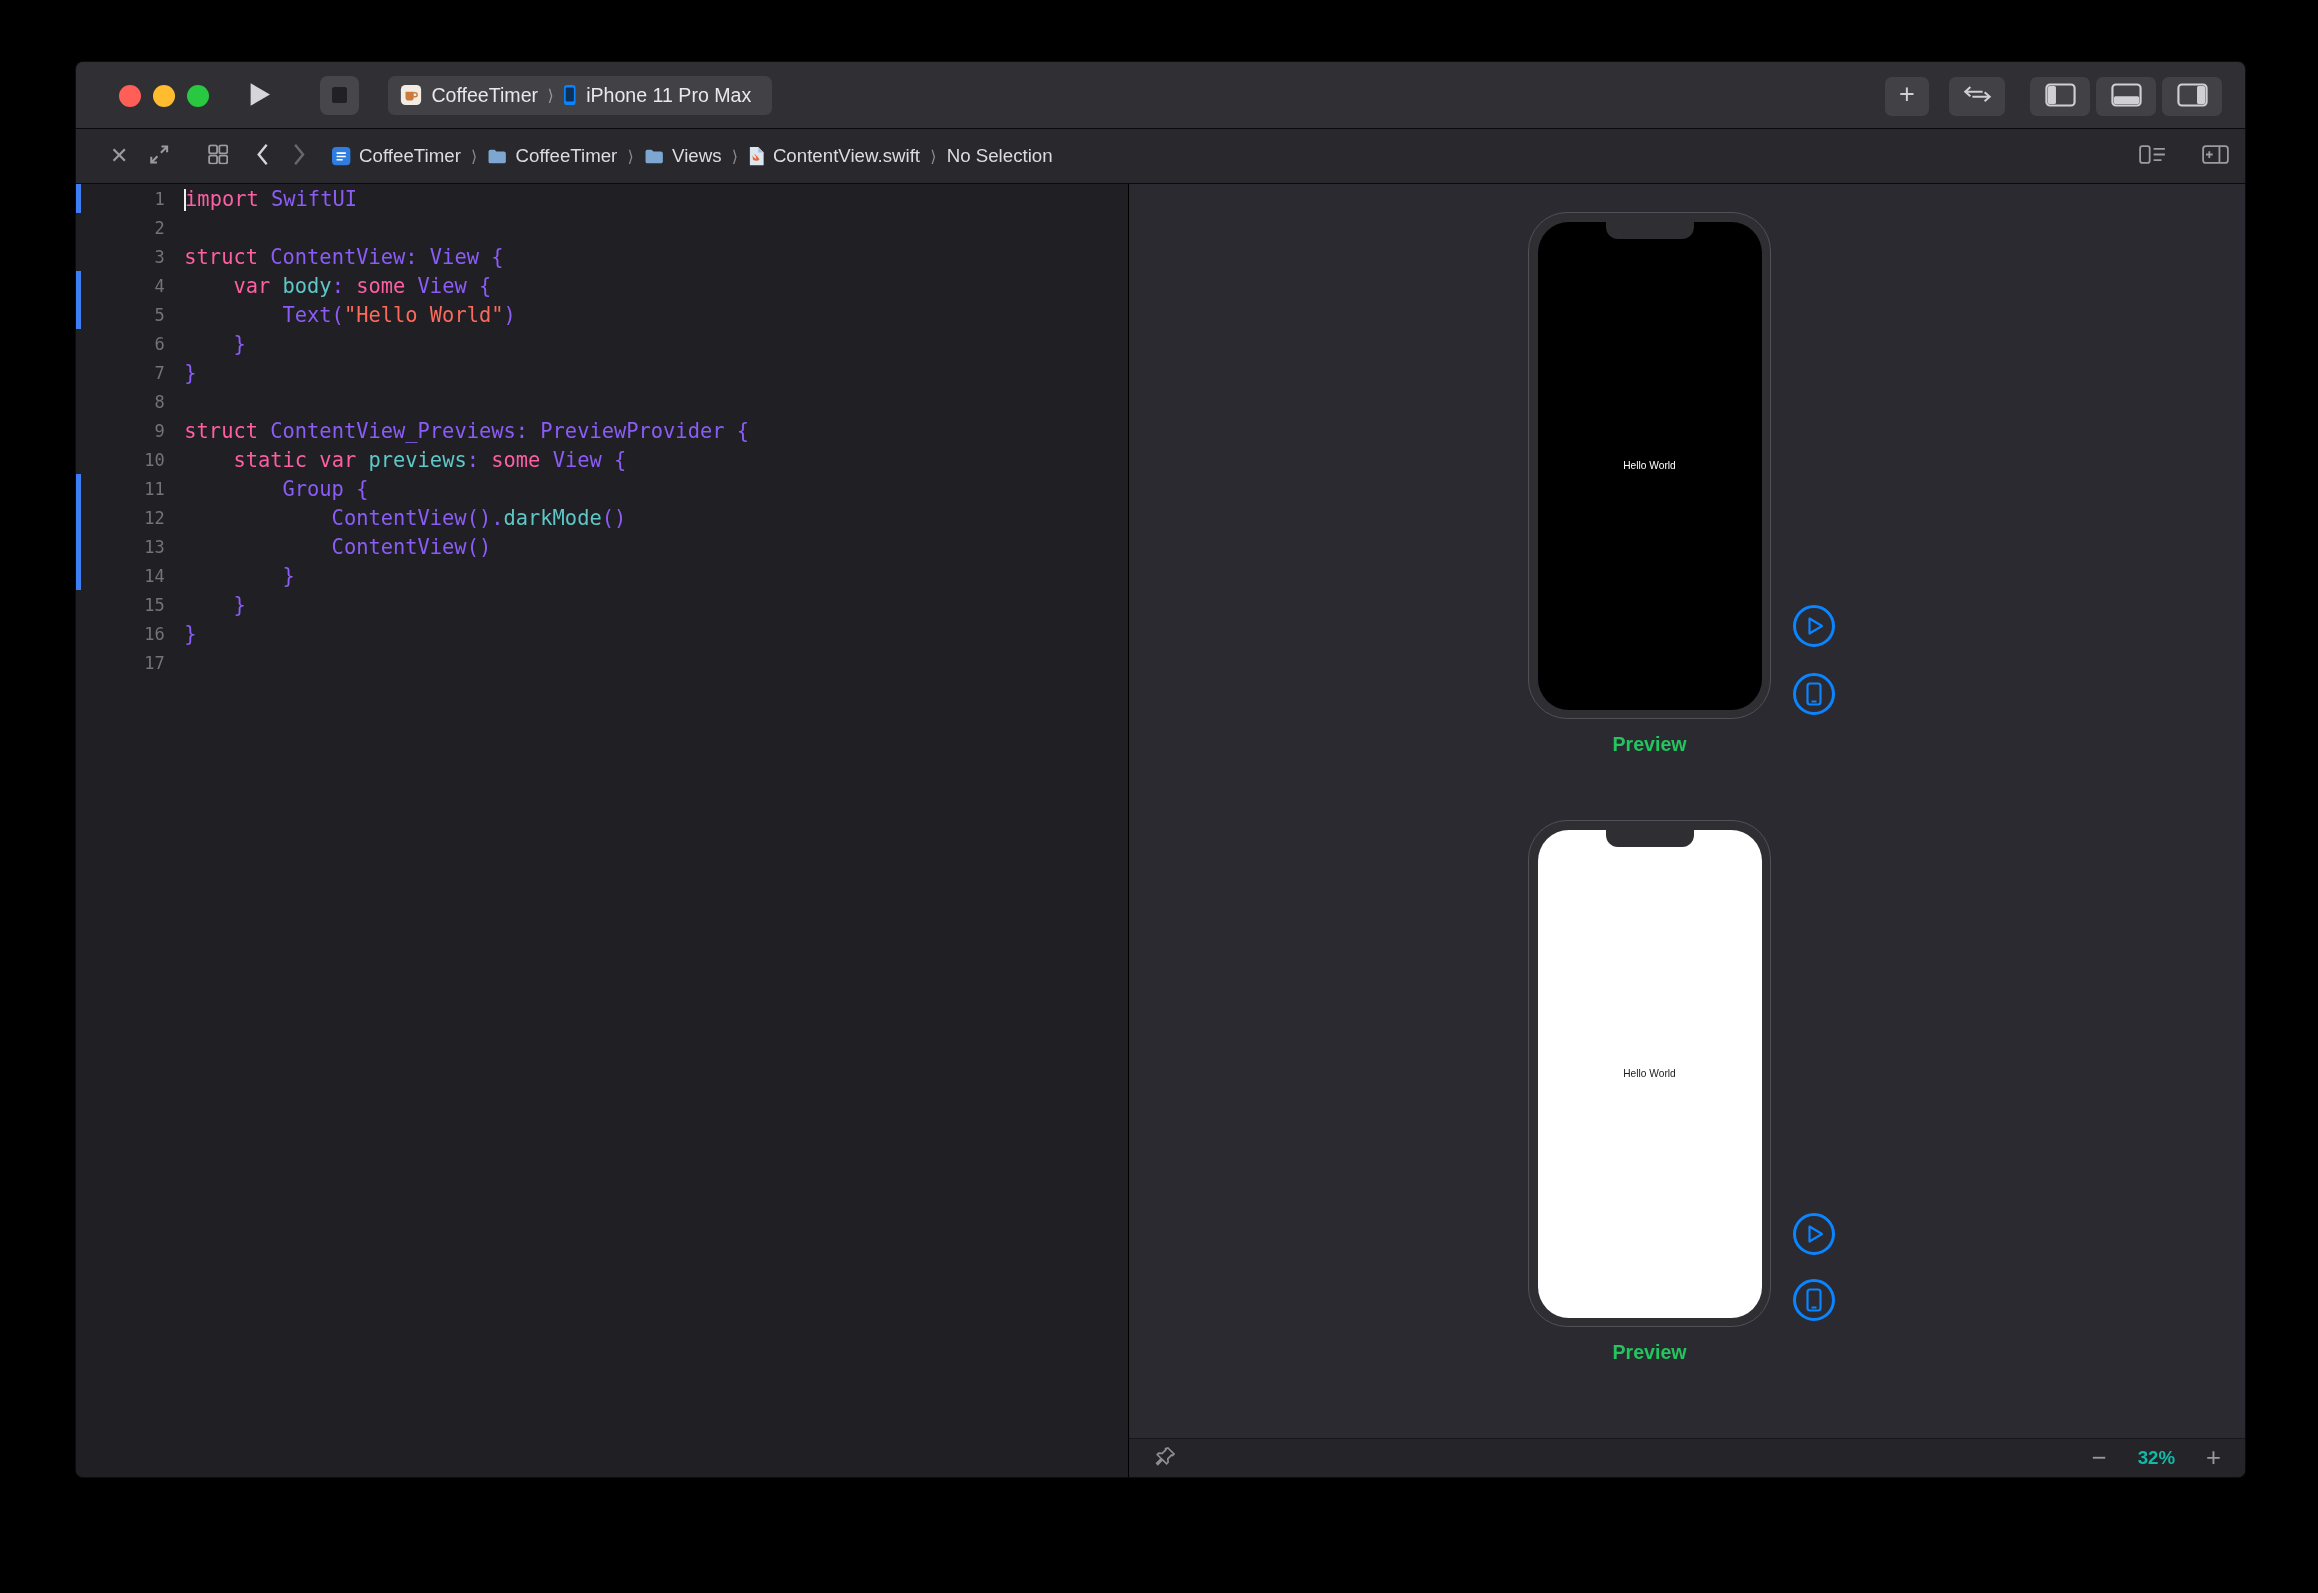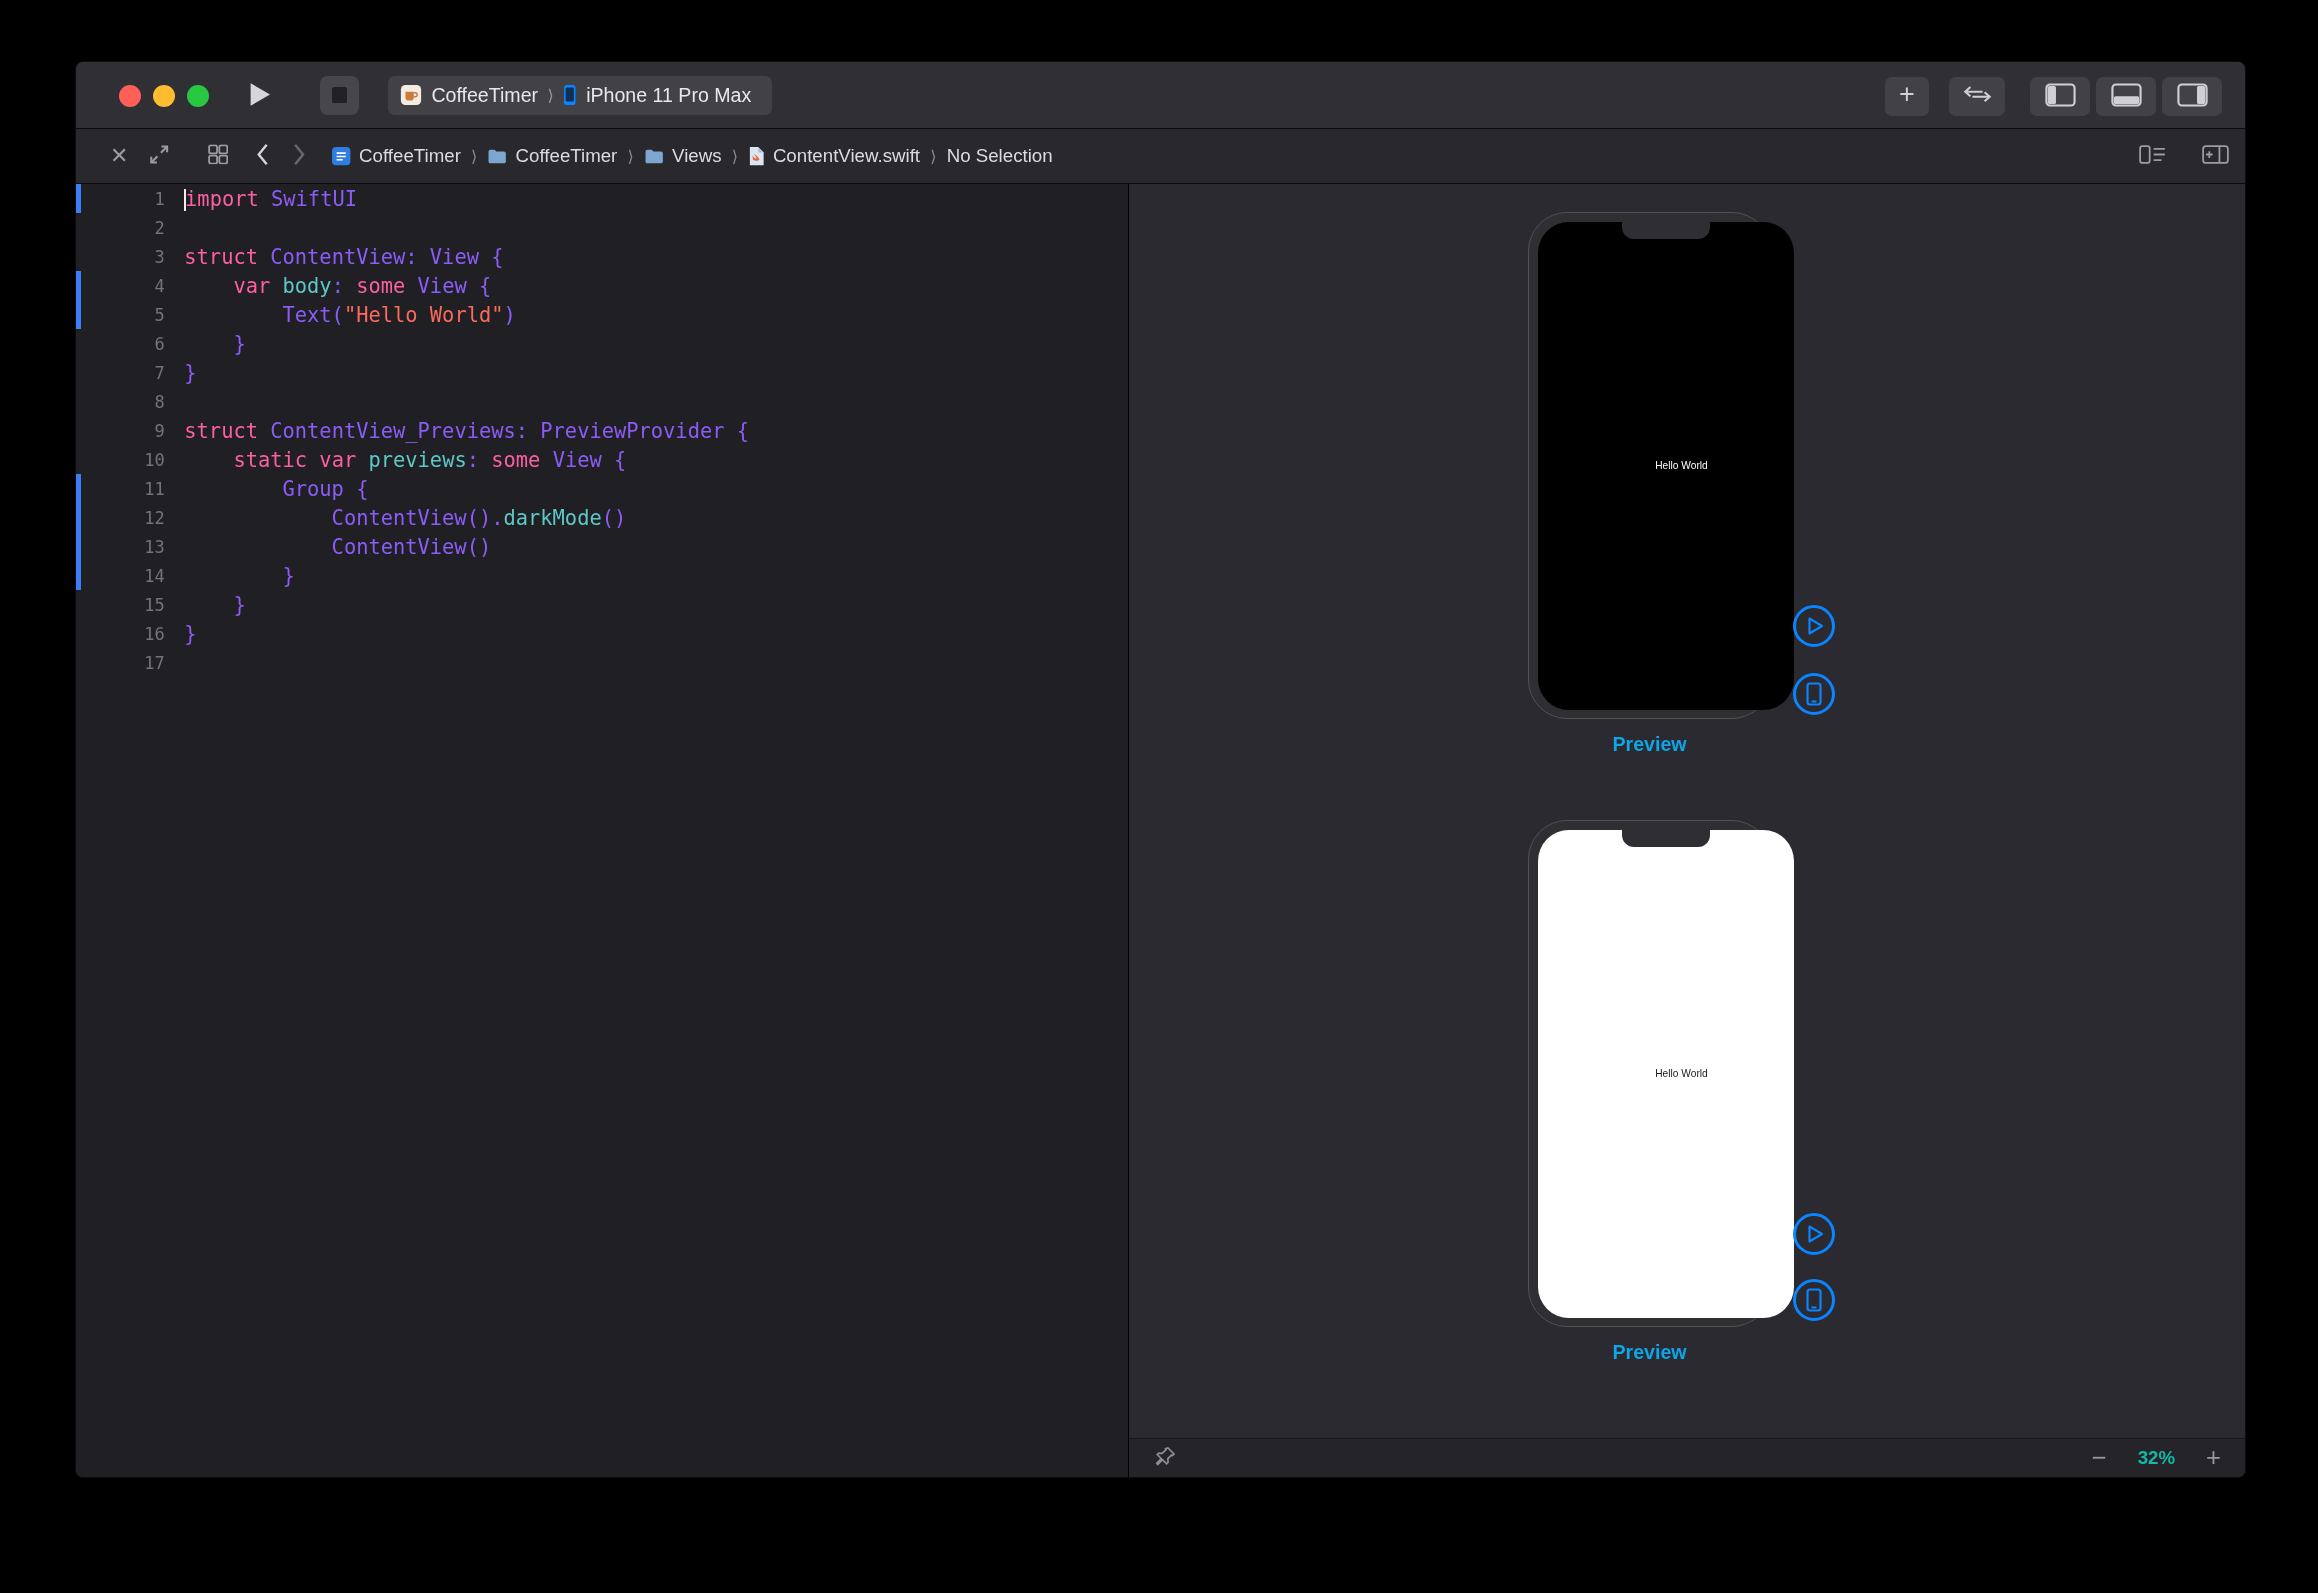--- a/index.html
+++ b/index.html
@@ -59,28 +59,28 @@
   .lnum{width:104px;padding-right:15.3px;box-sizing:border-box;text-align:right;color:#747478;font-size:17px;flex:none;}
   .ltext{white-space:pre;color:#fff;padding-left:4.3px;}
   .tok-k{color:var(--keyword-pink,#fc5fa3);font-weight:400;}
   .tok-p{color:#8b5cf6;}
   .tok-m{color:var(--member-teal,#5ec8c8);}
   .tok-s{color:var(--string-red,#fc6a5d);}
   .caret{display:inline-block;width:1.7px;height:22px;background:#f0f0f2;vertical-align:middle;margin-right:-0.9px;}
   
   .device{position:absolute;width:243px;}
   .bezel{width:243px;height:507px;background:#2e2e33;border:1.7px solid #515157;border-radius:39px;padding:8.5px;box-sizing:border-box;}
-  .screen{width:100%;height:100%;border-radius:31px;position:relative;overflow:hidden;display:flex;align-items:center;justify-content:center;padding-left:32px;}
+  .screen{width:100%;height:100%;border-radius:31px;position:relative;overflow:hidden;display:flex;align-items:center;justify-content:center;}
   .screen.dark{background:#000;}
   .screen.light{background:#fff;}
   .notch{position:absolute;top:0;left:50%;transform:translateX(-50%);width:88px;height:17px;background:#2e2e33;border-radius:0 0 12px 12px;}
   .screen-text{font-size:10.2px;font-family:"Liberation Sans","DejaVu Sans",sans-serif;}
   .screen.dark .screen-text{color:#fff;}
   .screen.light .screen-text{color:#1a1a1a;}
-  .preview-label{position:absolute;width:243px;text-align:center;color:#0ea5e9;font-size:19.6px;font-weight:700;}
+  .preview-label{position:absolute;width:243px;text-align:center;color:#22c55e;font-size:19.6px;font-weight:700;}
   .circle-btn{position:absolute;width:44px;height:44px;background:transparent;border:none;padding:0;color:var(--accent-blue,#0a84ff);}
   .circle-btn svg{display:block;}
   
   .canvas-bottombar{position:absolute;left:0;right:0;bottom:0;height:39px;background:#242429;border-top:0.9px solid #17171a;display:flex;align-items:center;padding:0 24px;box-sizing:border-box;}
   .pin-btn{background:transparent;border:none;color:#8e8e93;padding:0;display:flex;align-items:center;}
   .bottombar-spacer{flex:1;}
   .zoom-controls{display:flex;align-items:center;gap:31px;}
   .zoom-btn{background:transparent;border:none;color:#98989d;font-size:25.5px;line-height:1;padding:0;}
   .zoom-level{color:#14b8a6;font-size:18.7px;font-weight:600;}
 </style>

